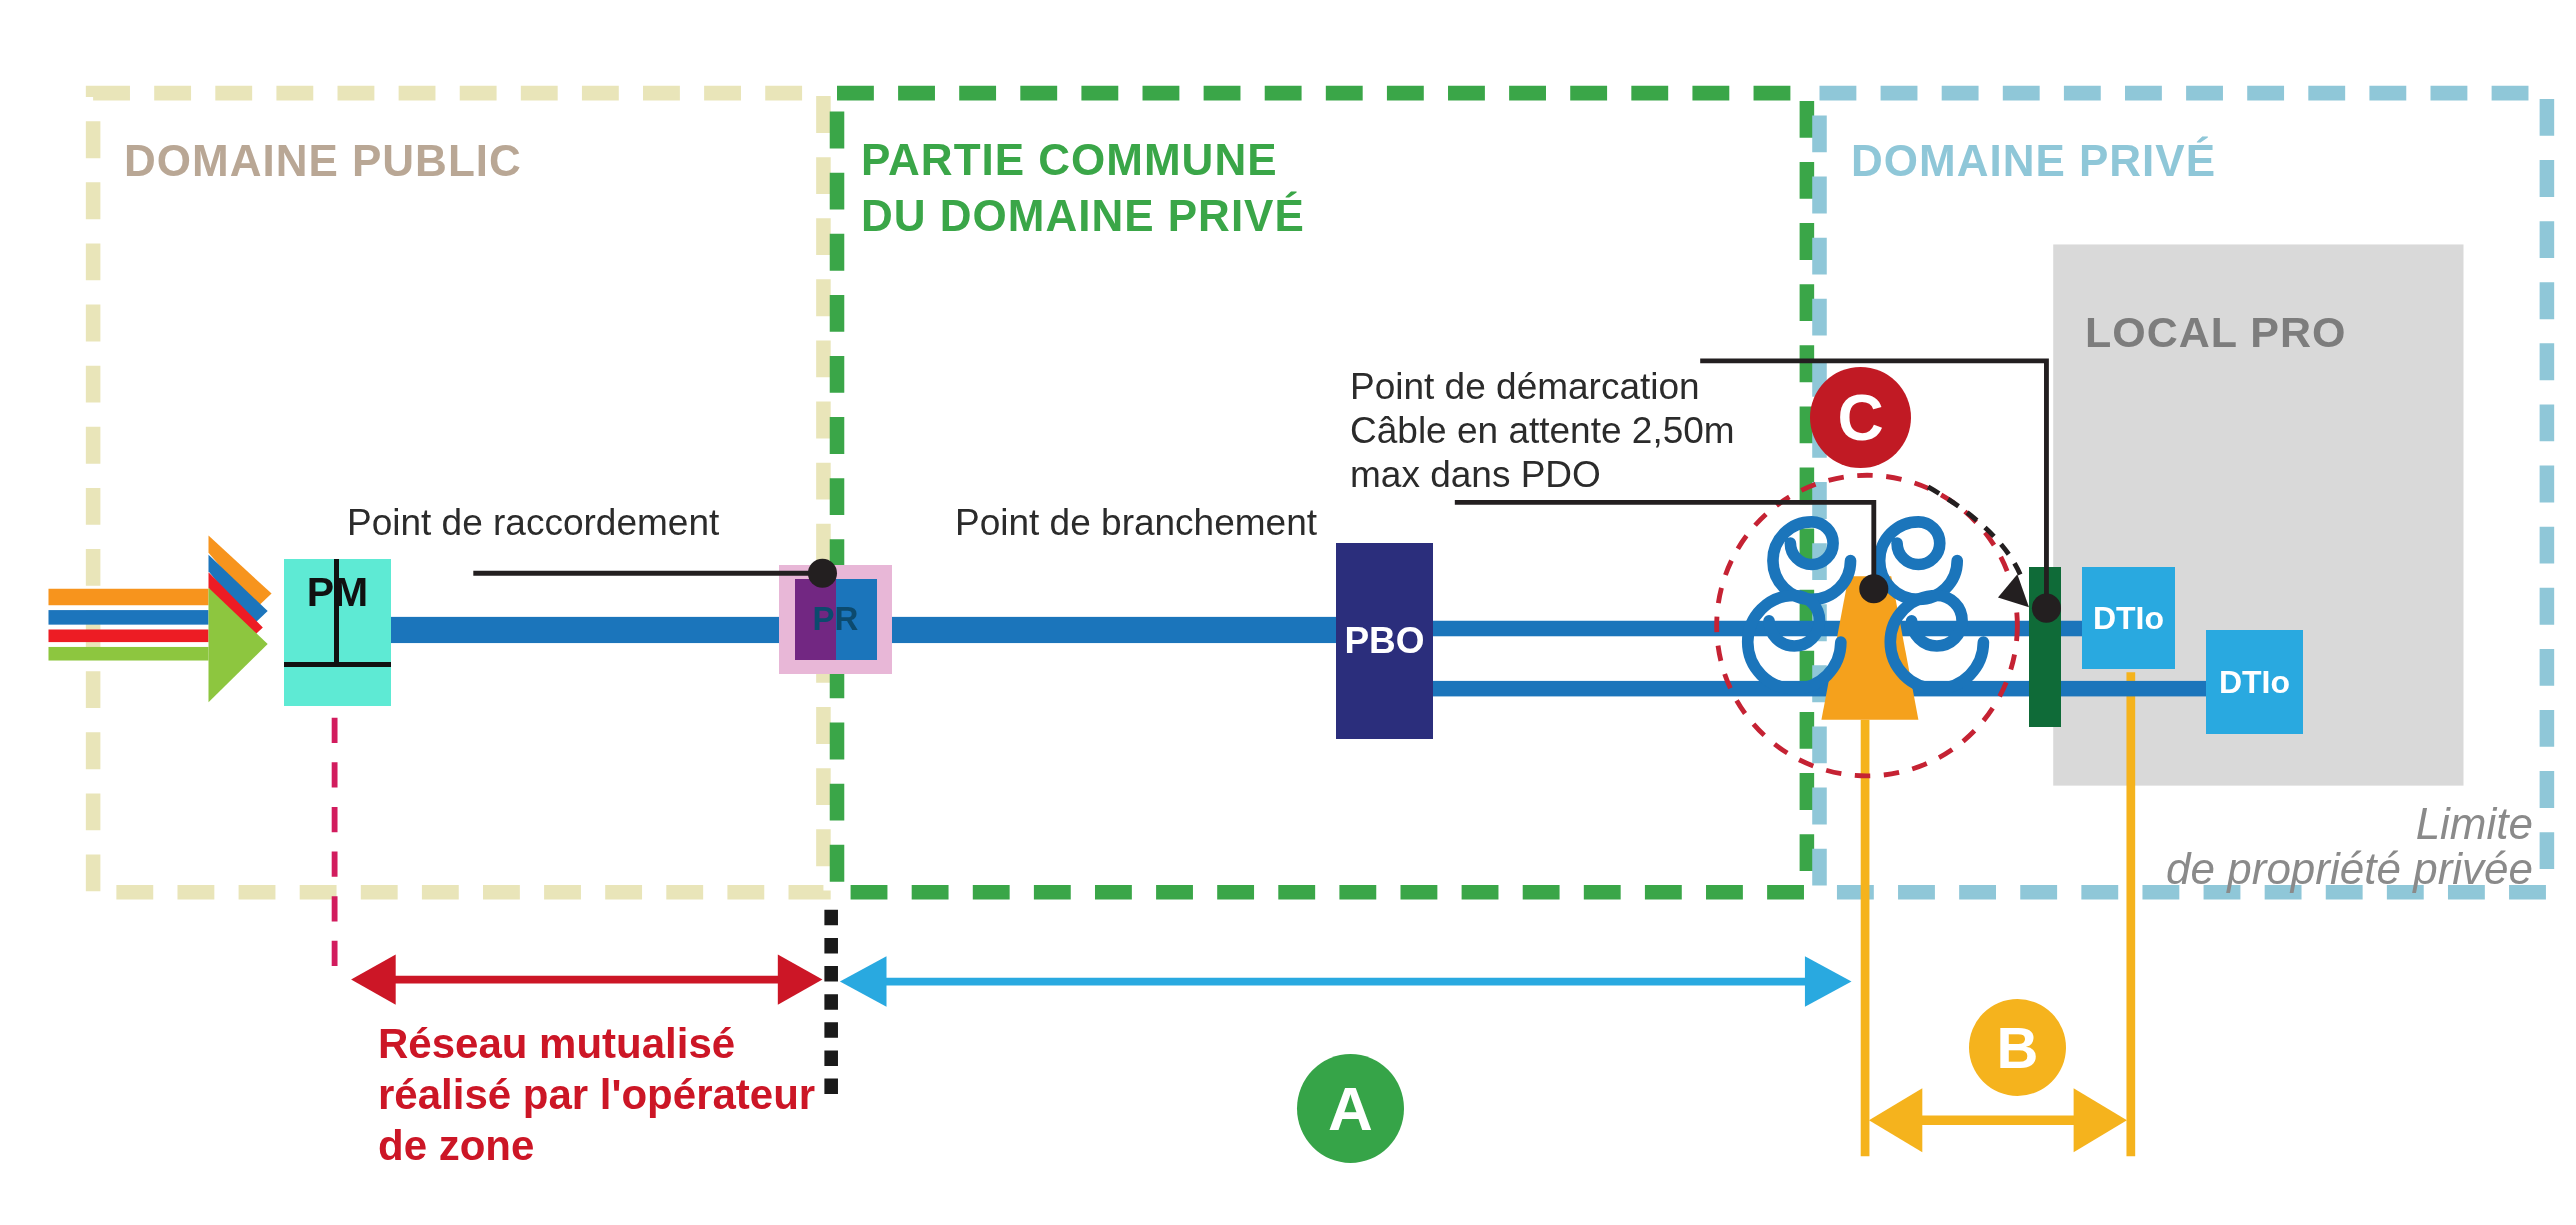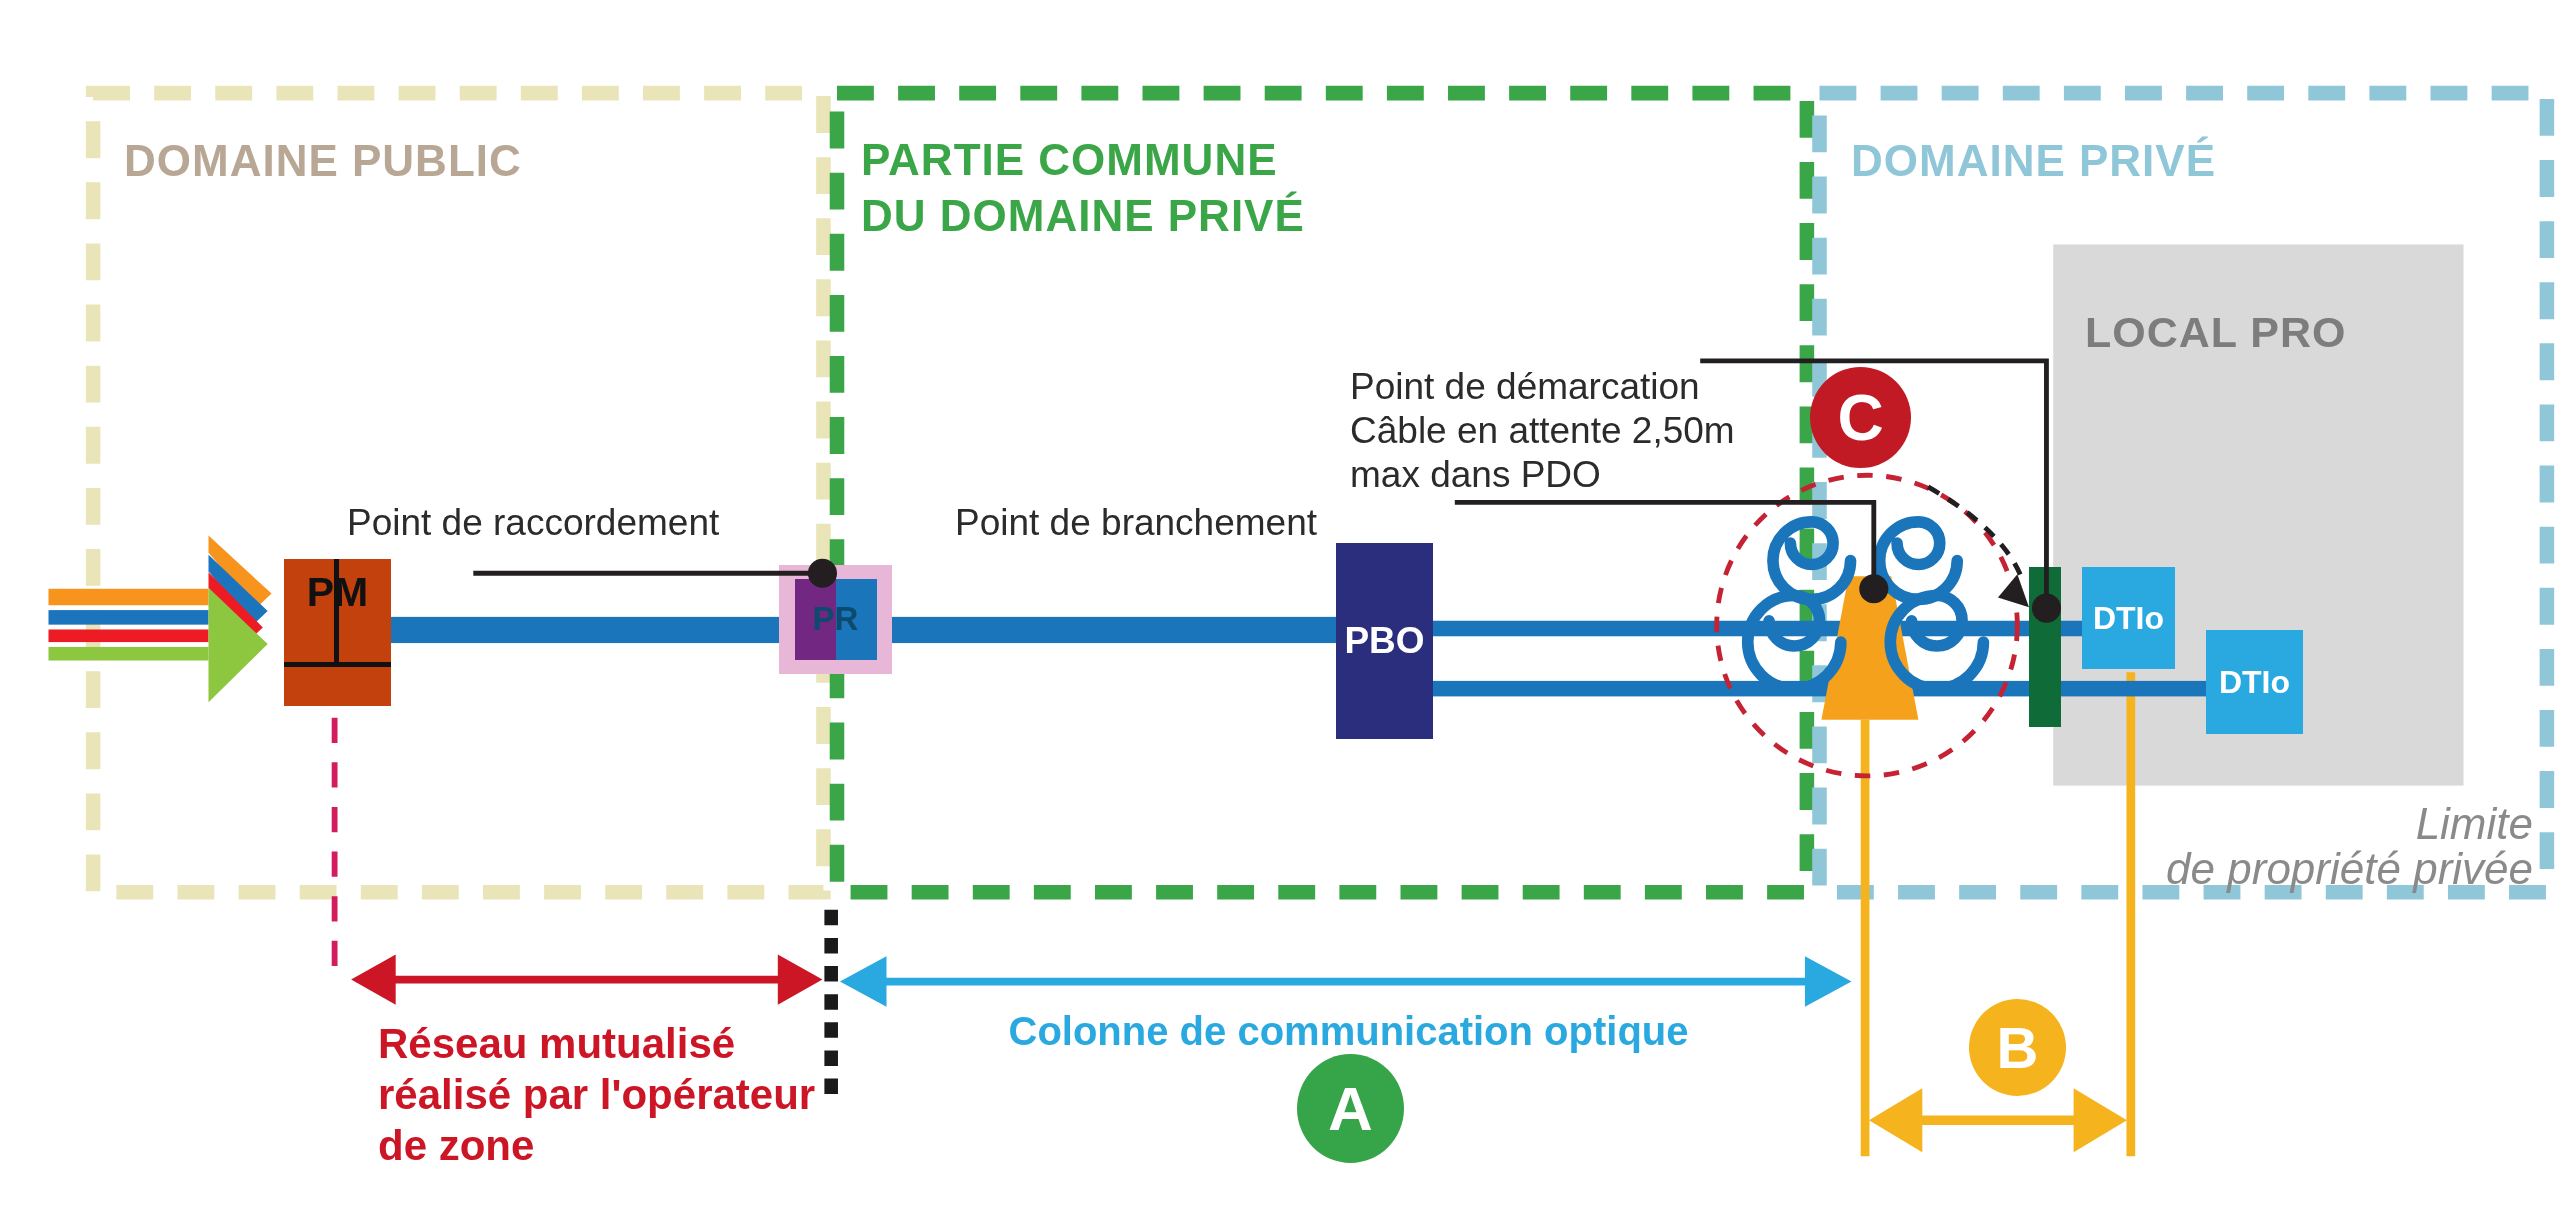--- a/index.html
+++ b/index.html
@@ -52,21 +52,21 @@
     <polygon points="1878,742 1906,594 1950,594 1978,742" fill="#f5a11c"></polygon>
     <g stroke="#1b75bb" stroke-width="12" fill="none" stroke-linecap="round">
       <path d="M 1908 578 A 40 40 0 1 1 1868 538 A 22 22 0 1 1 1846 560"></path>
       <path d="M 2018 578 A 40 40 0 1 1 1978 538 A 22 22 0 1 1 1956 560"></path>
       <path d="M 1898 662 A 48 48 0 1 1 1850 614 A 26 26 0 1 1 1824 640"></path>
       <path d="M 2045 662 A 48 48 0 1 1 1997 614 A 26 26 0 1 1 1971 640"></path>
     </g>
     <circle cx="1925" cy="645" r="155" fill="none" stroke="#c52233" stroke-width="5" stroke-dasharray="16 14"></circle>
   </svg>
 
-  <div class="abs" style="left:284px;top:559px;width:107px;height:147px;background:#c2410c;">
+  <div class="abs" style="left:284px;top:559px;width:107px;height:147px;background:#5eead4;">
     <div class="pm-line" style="left:50px;top:0;width:4.8px;height:103px;"></div>
     <div class="pm-line" style="left:0;top:103px;width:107px;height:4.8px;"></div>
     <div class="lbl" style="left:0;top:9.7px;width:107px;text-align:center;font-size:41px;font-weight:700;color:#111;">PM</div>
   </div>
 
   <div class="abs" style="left:779px;top:565px;width:113px;height:109px;background:#e8b7d7;">
     <div class="abs" style="left:15.5px;top:13.6px;width:82px;height:81px;display:flex;">
       <div style="flex:1;background:#722782;"></div>
       <div style="flex:1;background:#1b75bb;"></div>
     </div>
@@ -122,21 +122,20 @@
     <span>Limite</span>
     <span>de propriété privée</span>
   </div>
 
   <div class="lbl multiline" style="left:378px;top:1018px;color:#cc1626;font-size:42px;font-weight:700;line-height:51px;">
     <span>Réseau mutualisé</span>
     <span>réalisé par l'opérateur</span>
     <span>de zone</span>
   </div>
 
-  <div class="lbl" style="left:970px;top:1009px;width:757px;text-align:center;color:#29a9e0;font-size:40px;font-weight:700;">Colonne de communication optique</div>
 
   <svg class="layer fg" width="2576" height="1226" viewBox="0 0 2656 1264">
 
     <g stroke="#231f20" stroke-width="5" fill="none">
       <line x1="488" y1="591" x2="848" y2="591"></line>
       <polyline points="1500,518 1932,518 1932,602"></polyline>
       <polyline points="1753,372 2110,372 2110,622"></polyline>
     </g>
     <circle cx="848" cy="591" r="15" fill="#231f20"></circle>
     <circle cx="1932" cy="607" r="15" fill="#231f20"></circle>

